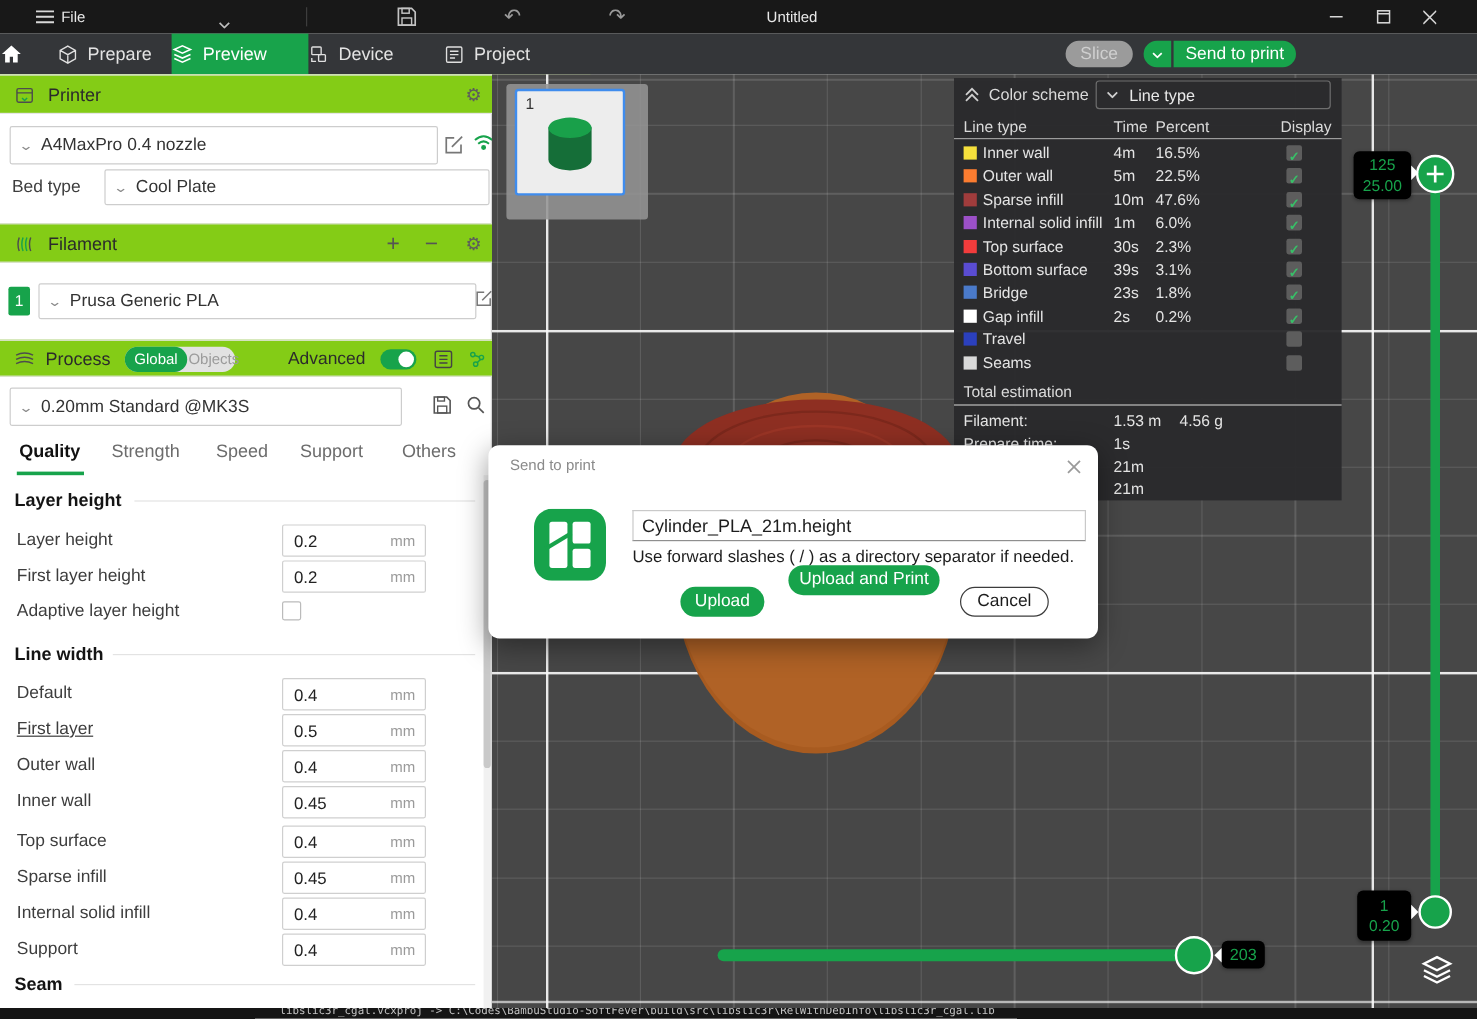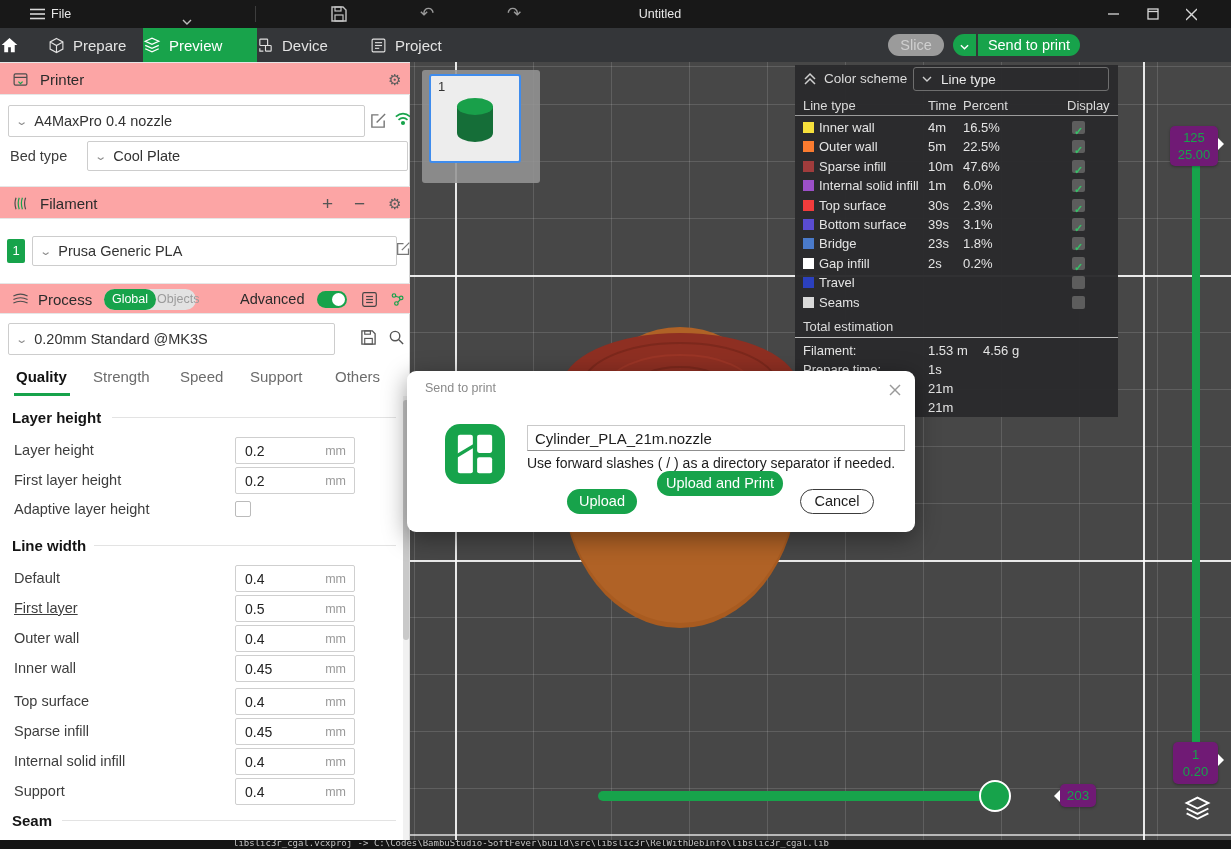--- a/index.html
+++ b/index.html
@@ -14,21 +14,21 @@
   .winbtn{width:26px;height:28px;text-align:center;color:#d7d7d7;}
 
   
   #navbar{left:0;top:28px;width:1231px;height:34px;background:#343639;display:flex;align-items:stretch;}
   .nav-tab{display:flex;align-items:center;justify-content:flex-start;gap:8px;color:#e3e3e3;font-size:15px;}
   .nav-tab.active{background:#18a34b;color:#fff;}
   .pill{border-radius:13px;font-size:14.5px;text-align:center;}
 
   
   #leftpanel{left:0;top:62px;width:410px;height:779px;background:#fff;border-right:1px solid #d6d6d6;}
-  .sec-head{left:0;width:492px;height:33px;background:#fca5a5;border-top:1px solid #e6e6e6;border-bottom:1px solid #e6e6e6;}
+  .sec-head{left:0;width:492px;height:33px;background:#84cc16;border-top:1px solid #e6e6e6;border-bottom:1px solid #e6e6e6;}
   .sec-head .t{font-size:15px;color:#2b2b2b;line-height:33px;}
   .gear{color:#5c5c5c;font-size:15px;line-height:33px;}
   .sel{background:#fff;border:1px solid #cdcdcd;border-radius:2px;font-size:14.5px;color:#333;display:flex;align-items:center;gap:8px;padding:0 8px;}
   .sel .chev{color:#8a8a8a;font-size:11px;transform:scaleX(1.4);}
   .lbl{font-size:14.5px;color:#3d3d3d;}
   .sec-title{font-size:15px;font-weight:bold;color:#141414;}
   .sec-line{height:1px;background:#e3e3e3;}
   .num-input{border:1px solid #cfcfcf;border-radius:2px;background:#fff;display:flex;align-items:center;justify-content:space-between;padding:0 8px 0 9px;}
   .num-input .v{font-size:14px;color:#222;}
   .num-input .u{font-size:12.5px;color:#9a9a9a;}
@@ -49,21 +49,21 @@
   .lg-row{left:0;width:323px;height:19px;}
   .lg-sw{left:8px;top:4px;width:11px;height:11px;}
   .lg-name{left:24px;font-size:13px;line-height:19px;}
   .lg-time{left:133px;font-size:13px;line-height:19px;}
   .lg-pct{left:168px;font-size:13px;line-height:19px;}
   .lg-chk{left:277px;top:3px;width:13px;height:13px;background:#5d5d5d;border-radius:2px;text-align:center;}
   .lg-chk.checked::after{content:"\2713";color:#38c068;font-size:11px;font-weight:bold;line-height:13px;}
   .lg-stat{font-size:13px;line-height:18px;}
 
   
-  .tooltip{background:#701a75;border-radius:5px;color:#17a34b;text-align:center;z-index:5;box-shadow:0 1px 3px rgba(0,0,0,.3);margin-left:42px;}
+  .tooltip{background:#000000;border-radius:5px;color:#17a34b;text-align:center;z-index:5;box-shadow:0 1px 3px rgba(0,0,0,.3);}
   .tooltip .ln{font-size:13px;line-height:17px;}
   .tt-right::after{content:"";position:absolute;right:-6px;top:12px;border:6px solid transparent;border-left-color:#fff;border-right-width:0;}
   .tt-left::before{content:"";position:absolute;left:-6px;top:6px;border:6px solid transparent;border-right-color:#fff;border-left-width:0;}
   .handle{border-radius:50%;background:#17a34b;border:2px solid #fff;z-index:4;}
 
   
   #dialog{left:407px;top:371px;width:508px;height:161px;background:#fff;border-radius:9px;box-shadow:0 6px 24px rgba(0,0,0,.4);z-index:6;}
   .dlg-btn{height:25px;border-radius:13px;font-size:14.5px;line-height:25px;text-align:center;}
   .dlg-green{background:#17a34b;color:#fff;}
 
@@ -554,21 +554,21 @@
     </div>
     <div class="abs" style="left:38px;top:53px;">
       <svg width="60" height="60" viewBox="0 0 28 28">
           <rect width="28" height="28" rx="7" fill="#17A34B"></rect>
           <rect x="6" y="5" width="7" height="18" rx="1" fill="#fff"></rect>
           <rect x="15" y="5" width="7" height="8.5" rx="1" fill="#fff"></rect>
           <rect x="15" y="15.5" width="7" height="7.5" rx="1" fill="#fff"></rect>
           <line x1="4.5" y1="15.5" x2="14.5" y2="9.5" stroke="#17A34B" stroke-width="1.6"></line>
         </svg>
     </div>
-    <div class="abs" style="left:120px;top:54px;width:378px;height:26px;border:1px solid #c9c9c9;border-bottom:1px solid #8f8f8f;font-size:15px;color:#1d1d1d;line-height:25px;padding:0 7px;">Cylinder_PLA_21m.nozzle</div>
+    <div class="abs" style="left:120px;top:54px;width:378px;height:26px;border:1px solid #c9c9c9;border-bottom:1px solid #8f8f8f;font-size:15px;color:#1d1d1d;line-height:25px;padding:0 7px;">Cylinder_PLA_21m.height</div>
     <div class="abs" style="left:120px;top:84px;width:388px;font-size:14px;color:#1c1c1c;white-space:nowrap;">Use forward slashes ( / ) as a directory separator if needed.</div>
     <div class="abs dlg-btn dlg-green" style="left:160px;top:118px;width:70px;">Upload</div>
     <div class="abs dlg-btn dlg-green" style="left:250px;top:100px;width:126px;">Upload and Print</div>
     <div class="abs dlg-btn" style="left:393px;top:118px;width:74px;background:#fff;border:1.5px solid #3c3c3c;color:#1c1c1c;line-height:22px;">Cancel</div>
   </div>
 
   <div class="abs" id="console">
     <span class="ct">libslic3r_cgal.vcxproj -&gt; C:\Codes\BambuStudio-SoftFever\build\src\libslic3r\RelWithDebInfo\libslic3r_cgal.lib</span>
   </div>
 

